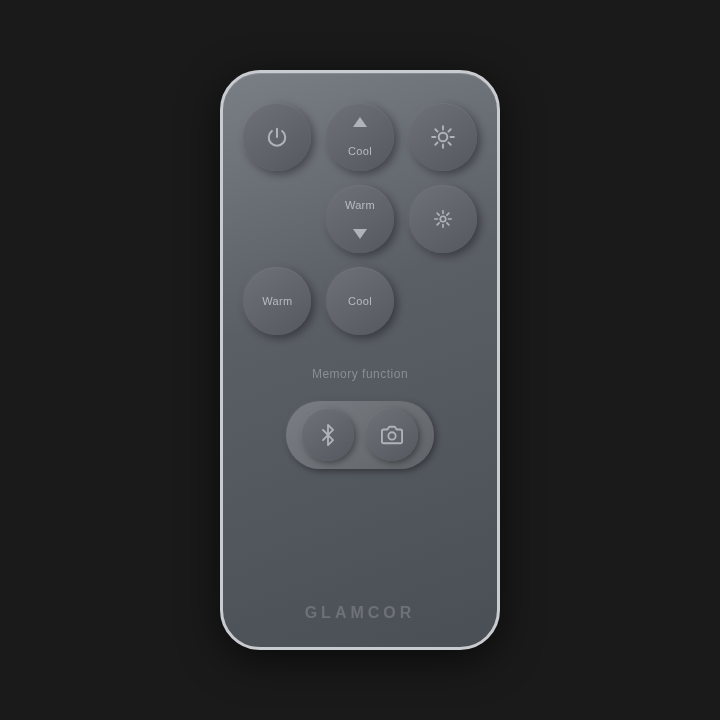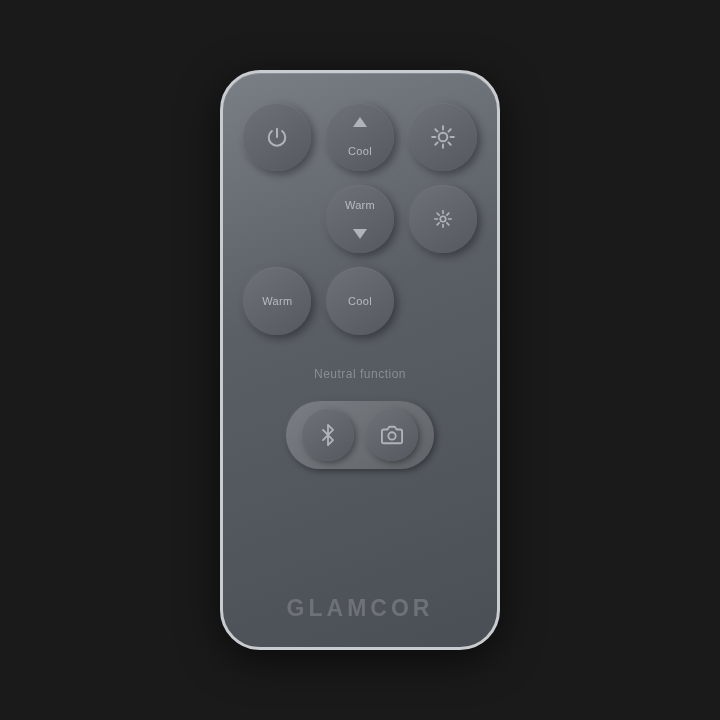--- a/index.html
+++ b/index.html
@@ -101,21 +101,21 @@
       align-items: center;
       justify-content: center;
       cursor: pointer;
       box-shadow: 2px 2px 6px rgba(0,0,0,0.4), -1px -1px 3px rgba(255,255,255,0.08);
       color: #b0b4b8;
       font-size: 22px;
     }
 
     .brand-name {
       color: #6e7278;
-      font-size: 23px;
+      font-size: 16px;
       font-weight: 700;
       letter-spacing: 4px;
       text-transform: uppercase;
       margin-top: auto;
       padding-top: 10px;
     }
 
     
     .power-svg { width: 22px; height: 22px; }
     .sun-svg { width: 26px; height: 26px; }
@@ -211,21 +211,21 @@
     <div class="cell">
       <div class="btn">
         <span class="btn-label">Cool</span>
       </div>
     </div>
   </div>
 
   <div class="row4">
   </div>
 
-  <div class="memory-label">Neutral function</div>
+  <div class="memory-label">Memory function</div>
 
   <div class="bottom-bar">
     <div class="bottom-btn">
       <svg class="bt-svg" viewBox="0 0 24 24" fill="none" stroke="#b0b4b8" stroke-width="2" stroke-linecap="round" stroke-linejoin="round">
         <polyline points="6.5 6.5 17.5 17.5 12 23 12 1 17.5 6.5 6.5 17.5"></polyline>
       </svg>
     </div>
     <div class="bottom-btn">
       <svg class="cam-svg" viewBox="0 0 24 24" fill="none" stroke="#b0b4b8" stroke-width="2" stroke-linecap="round" stroke-linejoin="round">
         <path d="M23 19a2 2 0 0 1-2 2H3a2 2 0 0 1-2-2V8a2 2 0 0 1 2-2h4l2-3h6l2 3h4a2 2 0 0 1 2 2z"></path>

